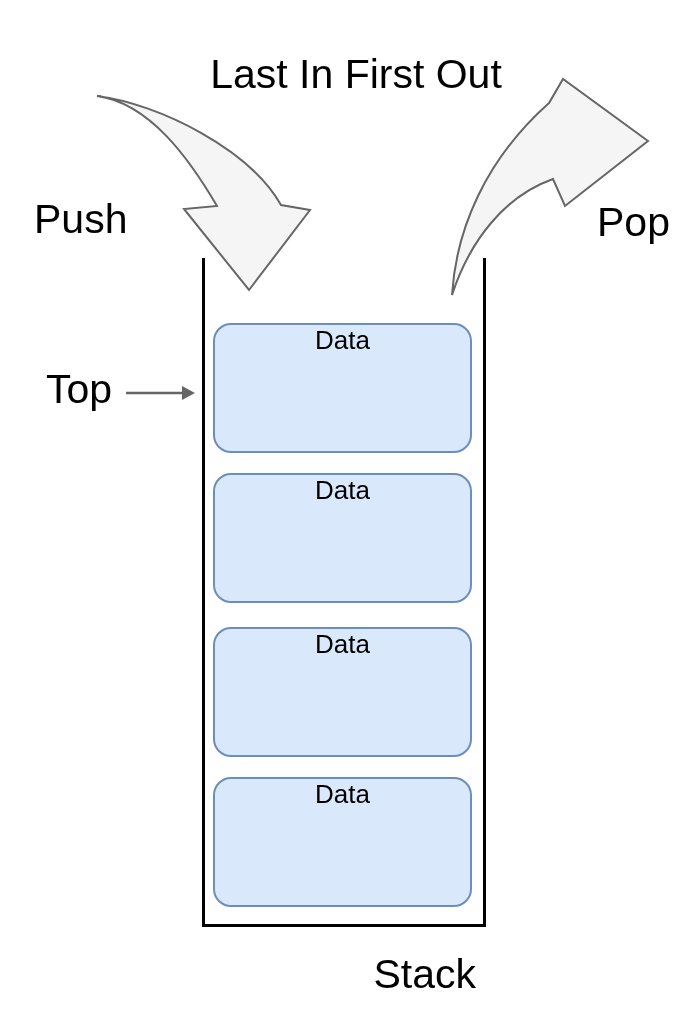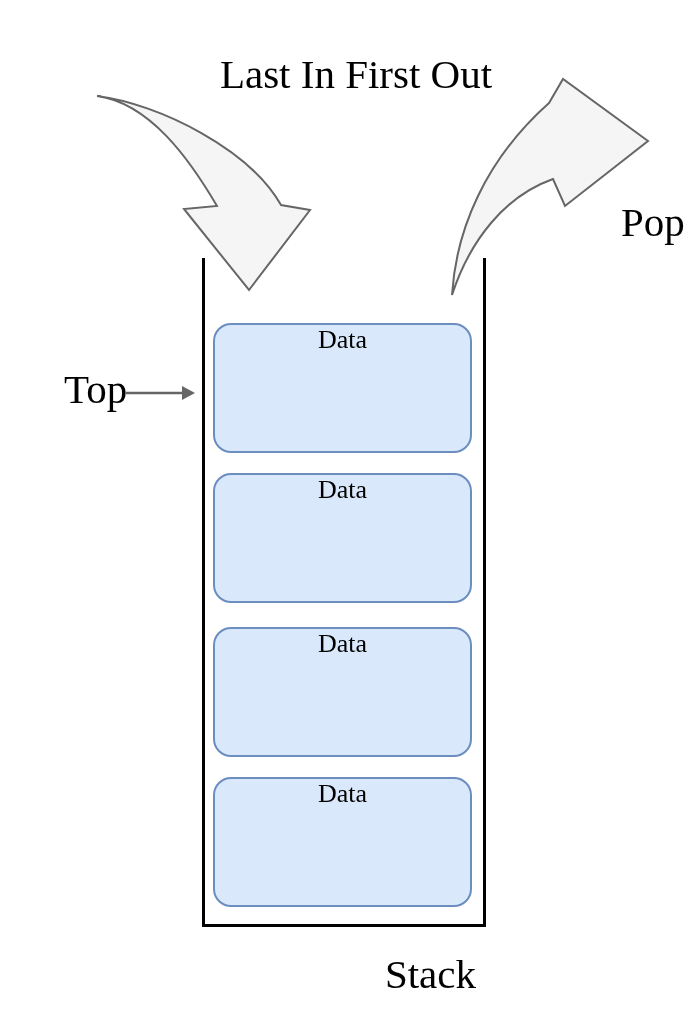--- a/index.html
+++ b/index.html
@@ -6,21 +6,21 @@
     margin: 0;
     padding: 0;
     background: #ffffff;
   }
   .canvas {
     position: relative;
     width: 694px;
     height: 1020px;
     background: #ffffff;
     overflow: hidden;
-    font-family: Liberation Serif, serif;
+    font-family: Liberation Sans, sans-serif;
     color: var(--text-color, #000);
   }
   .arrows-layer {
     position: absolute;
     left: 0;
     top: 0;
     width: 694px;
     height: 1020px;
   }
   .curved-arrow {
@@ -39,22 +39,22 @@
   }
   .lbl {
     position: absolute;
     font-size: 41px;
     line-height: 1.15;
     white-space: nowrap;
     color: var(--text-color, #000);
   }
   .lbl-title  { left: 156px; top: 51px; width: 400px; text-align: center; }
   .lbl-push   { left: 34px;  top: 196px; }
-  .lbl-pop    { left: 597px; top: 199px; margin-left: 24px; }
-  .lbl-top    { left: 46px;  top: 366px; margin-left: 18px; }
+  .lbl-pop    { left: 597px; top: 199px; }
+  .lbl-top    { left: 46px;  top: 366px; }
   .lbl-stack  { left: 176px; top: 951px; width: 300px; text-align: right; }
   .stack-container {
     position: absolute;
     left: 202px;
     top: 258px;
     width: 284px;
     height: 669px;
     box-sizing: border-box;
     border-left: 3px solid var(--container-stroke, #000);
     border-right: 3px solid var(--container-stroke, #000);
@@ -109,20 +109,21 @@
              Z"></path>
 
     <g>
       <line class="pointer-line" x1="126" y1="393" x2="182" y2="393"></line>
       <polygon class="pointer-head" points="182,386 195,393 182,400"></polygon>
     </g>
   </svg>
 
   <div class="lbl lbl-title">Last In First Out</div>
 
+  <div class="lbl lbl-push">Push</div>
 
   <div class="lbl lbl-pop">Pop</div>
 
   <div class="lbl lbl-top">Top</div>
 
   <div class="stack-container"></div>
 
   <div class="data-box data-box-1">
     <span>Data</span>
   </div>

